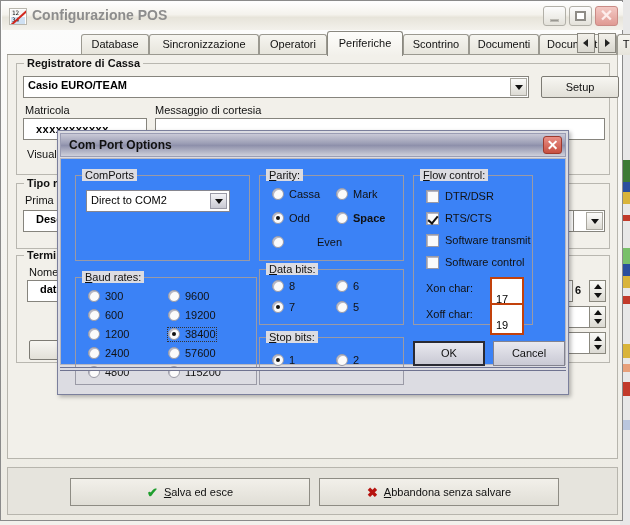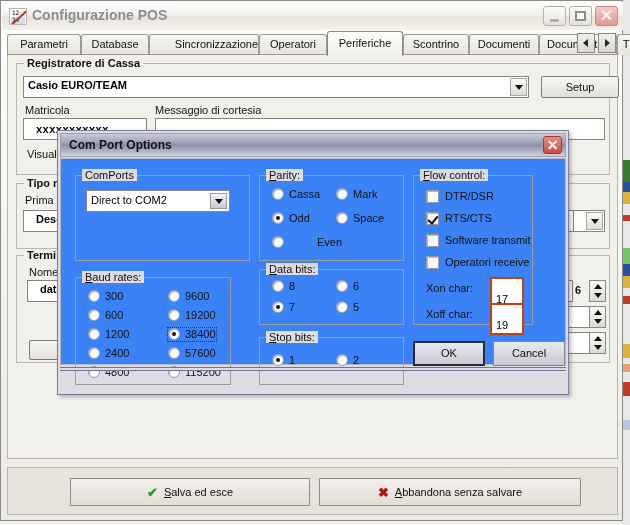--- a/index.html
+++ b/index.html
@@ -203,23 +203,22 @@
       </div>
       <div class="cbtn" id="btn-max">
         <span class="glyph"></span>
       </div>
       <div class="cbtn" id="btn-close">
         <span class="glyph">✕</span>
       </div>
     </div>
 
     <div id="tabstrip">
-      <div class="tab" style="left:0px;width:74px;">Parametri</div>
       <div class="tab" style="left:74px;width:68px;">Database</div>
-      <div class="tab" style="left:142px;width:110px;text-align:right;">Sincronizzazione</div>
+      <div class="tab" style="left:142px;width:110px;">Sincronizzazione</div>
       <div class="tab" style="left:252px;width:68px;">Operatori</div>
       <div class="tab sel" style="left:320px;width:76px;">Periferiche</div>
       <div class="tab" style="left:396px;width:66px;">Scontrino</div>
       <div class="tab" style="left:462px;width:70px;">Documenti</div>
       <div class="tab" style="left:532px;width:78px;">Documenti 2</div>
       <div class="tab clipped" style="left:610px;width:72px;overflow:hidden;">Trasferiment</div>
       <div class="tabarrow" id="tab-arrow-left">
           <span class="tri"></span>
         </div>
       <div class="tabarrow" id="tab-arrow-right">
@@ -282,21 +281,21 @@
 
         <div class="btn" style="left:12px;top:84px;width:110px;height:20px;line-height:18px;text-align:right;padding-right:8px;">S</div>
       </div>
 
     </div>
 
     <div id="actionbar">
       <div class="actbtn" style="left:62px;width:240px;">
         <span class="mk ok">✔</span><span class="uline">S</span><span>alva ed esce</span>
       </div>
-      <div class="actbtn" style="left:311px;width:262px;">
+      <div class="actbtn" style="left:311px;width:240px;">
         <span class="mk no">✖</span><span class="uline">A</span><span>bbandona senza salvare</span>
       </div>
     </div>
 
   </div>
 
   <div id="dialog">
 
     <div id="dlg-title">
       <span id="dlg-titletext">Com Port Options</span>
@@ -308,21 +307,21 @@
     <div id="dlg-body">
 
       <div class="dgroup" style="left:14px;top:16px;width:175px;height:86px;">
         <span class="cap">ComPorts</span>
         <div class="dcombo" style="left:10px;top:14px;width:144px;height:22px;">
           <span class="val">Direct to COM2</span>
           <span class="arrow"></span>
         </div>
       </div>
 
-      <div class="dgroup" style="left:14px;top:118px;width:156px;height:108px;">
+      <div class="dgroup" style="left:14px;top:118px;width:182px;height:108px;">
         <span class="cap"><u>B</u><span>aud rates:</span></span>
 
         <div class="radio" style="left:12px;top:12px;"><span class="dot"></span><span>300</span></div>
         <div class="radio" style="left:12px;top:31px;"><span class="dot"></span><span>600</span></div>
         <div class="radio" style="left:12px;top:50px;"><span class="dot"></span><span>1200</span></div>
         <div class="radio" style="left:12px;top:69px;"><span class="dot"></span><span>2400</span></div>
         <div class="radio" style="left:12px;top:88px;"><span class="dot"></span><span>4800</span></div>
 
         <div class="radio" style="left:92px;top:12px;"><span class="dot"></span><span>9600</span></div>
         <div class="radio" style="left:92px;top:31px;"><span class="dot"></span><span>19200</span></div>
@@ -332,21 +331,21 @@
       </div>
 
       <div class="dgroup" style="left:198px;top:16px;width:145px;height:86px;">
         <span class="cap"><u>P</u><span>arity:</span></span>
 
         <div class="radio" style="left:12px;top:12px;"><span class="dot"></span><span>Cassa</span></div>
         <div class="radio on" style="left:12px;top:36px;"><span class="dot"></span><span>Odd</span></div>
         <div class="radio" style="left:12px;top:60px;padding-left:45px;"><span class="dot"></span><span>Even</span></div>
 
         <div class="radio" style="left:76px;top:12px;"><span class="dot"></span><span>Mark</span></div>
-        <div class="radio" style="left:76px;top:36px;"><span class="dot"></span><span>Space</span></div>
+        <div class="radio" style="left:76px;top:36px;font-weight:bold;"><span class="dot"></span><span>Space</span></div>
       </div>
 
       <div class="dgroup" style="left:198px;top:110px;width:145px;height:56px;">
         <span class="cap"><u>D</u><span>ata bits:</span></span>
 
         <div class="radio" style="left:12px;top:10px;"><span class="dot"></span><span>8</span></div>
         <div class="radio on" style="left:12px;top:31px;"><span class="dot"></span><span>7</span></div>
         <div class="radio" style="left:76px;top:10px;"><span class="dot"></span><span>6</span></div>
         <div class="radio" style="left:76px;top:31px;"><span class="dot"></span><span>5</span></div>
       </div>
@@ -357,21 +356,21 @@
         <div class="radio on" style="left:12px;top:16px;"><span class="dot"></span><span>1</span></div>
         <div class="radio" style="left:76px;top:16px;"><span class="dot"></span><span>2</span></div>
       </div>
 
       <div class="dgroup" style="left:352px;top:16px;width:120px;height:150px;">
         <span class="cap"><u>F</u><span>low control:</span></span>
 
         <div class="check" style="left:12px;top:14px;"><span class="bx"></span><span>DTR/DSR</span></div>
         <div class="check on" style="left:12px;top:36px;"><span class="bx"></span><span>RTS/CTS</span></div>
         <div class="check" style="left:12px;top:58px;"><span class="bx"></span><span>Software transmit</span></div>
-        <div class="check" style="left:12px;top:80px;"><span class="bx"></span><span>Operatori receive</span></div>
+        <div class="check" style="left:12px;top:80px;"><span class="bx"></span><span>Software control</span></div>
 
         <span class="lbl" style="left:12px;top:106px;">Xon char:</span>
         <div class="dfld" style="left:76px;top:101px;width:34px;height:20px;">17</div>
 
         <span class="lbl" style="left:12px;top:132px;">Xoff char:</span>
         <div class="dfld" style="left:76px;top:127px;width:34px;height:20px;">19</div>
       </div>
 
       <div class="dbtn def" style="left:352px;top:182px;width:72px;height:25px;line-height:21px;">OK</div>
       <div class="dbtn" style="left:432px;top:182px;width:72px;height:25px;line-height:23px;">Cancel</div>

